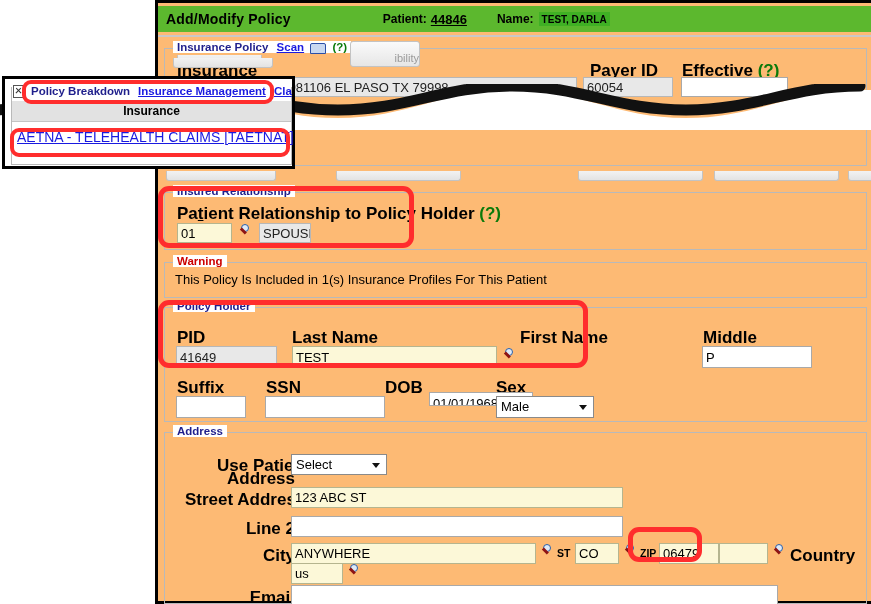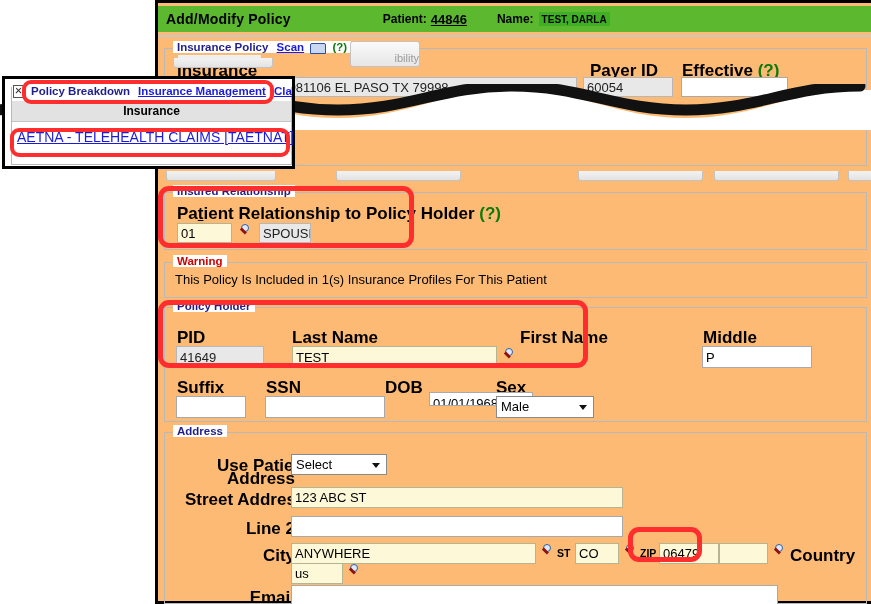--- a/index.html
+++ b/index.html
@@ -352,21 +352,21 @@
   </div>
 
   <div class="fs" style="left:6px; top:304px; width:703px; height:115px;">
     <span class="fs-legend">Policy Holder</span>
 
     <span class="lbl" style="left:12px; top:20px;">PID</span>
     <span class="lbl" style="left:127px; top:20px;">Last Name</span>
     <span class="lbl" style="left:355px; top:20px;">First Name</span>
     <span class="lbl" style="left:538px; top:20px;">Middle</span>
 
-    <div class="inp gray" style="left:11px; top:38px; width:88px; height:22px; line-height:19px;">41649</div>
+    <div class="inp gray" style="left:11px; top:38px; width:101px; height:22px; line-height:19px;">41649</div>
     <div class="inp yellow" style="left:127px; top:38px; width:205px; height:22px; line-height:19px;">TEST</div>
     <div class="mag" style="left:336px; top:40px;">
       <div class="lens"></div>
         <div class="handle"></div>
     </div>
     <div class="inp plain" style="left:537px; top:38px; width:110px; height:22px; line-height:19px;">P</div>
 
     <span class="lbl" style="left:12px; top:70px;">Suffix</span>
     <span class="lbl" style="left:101px; top:70px;">SSN</span>
     <span class="lbl" style="left:220px; top:70px;">DOB</span>

